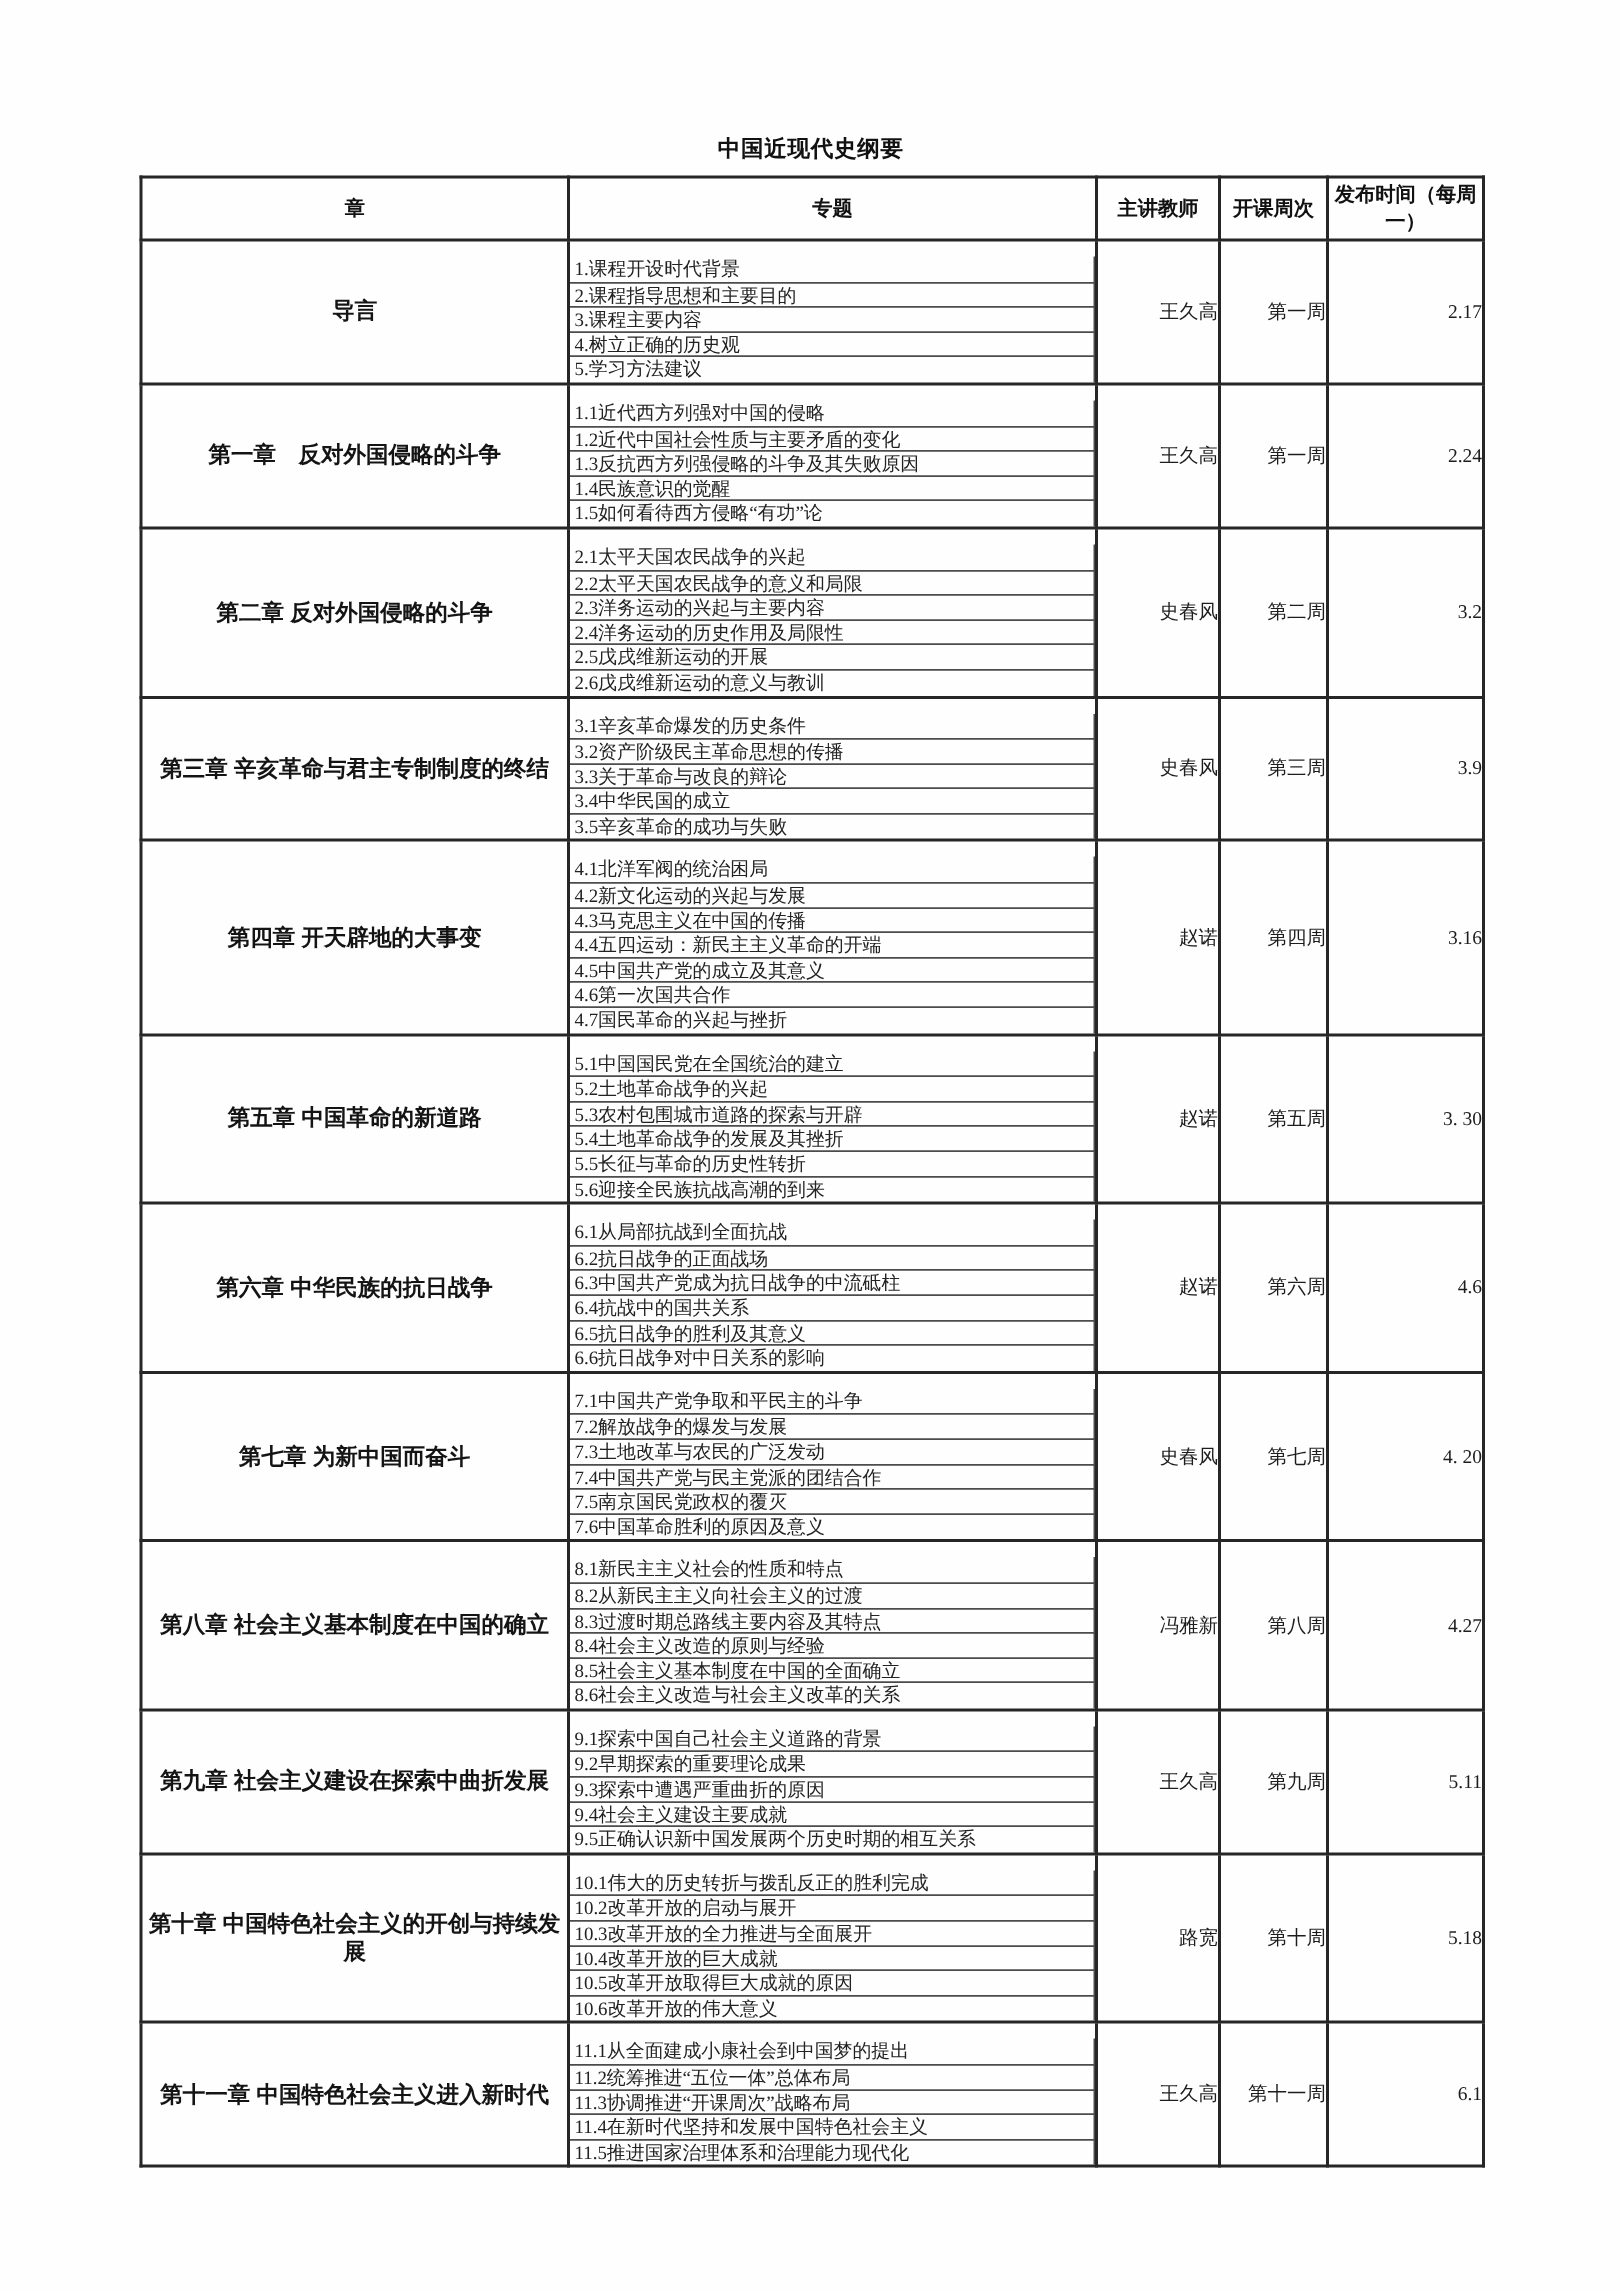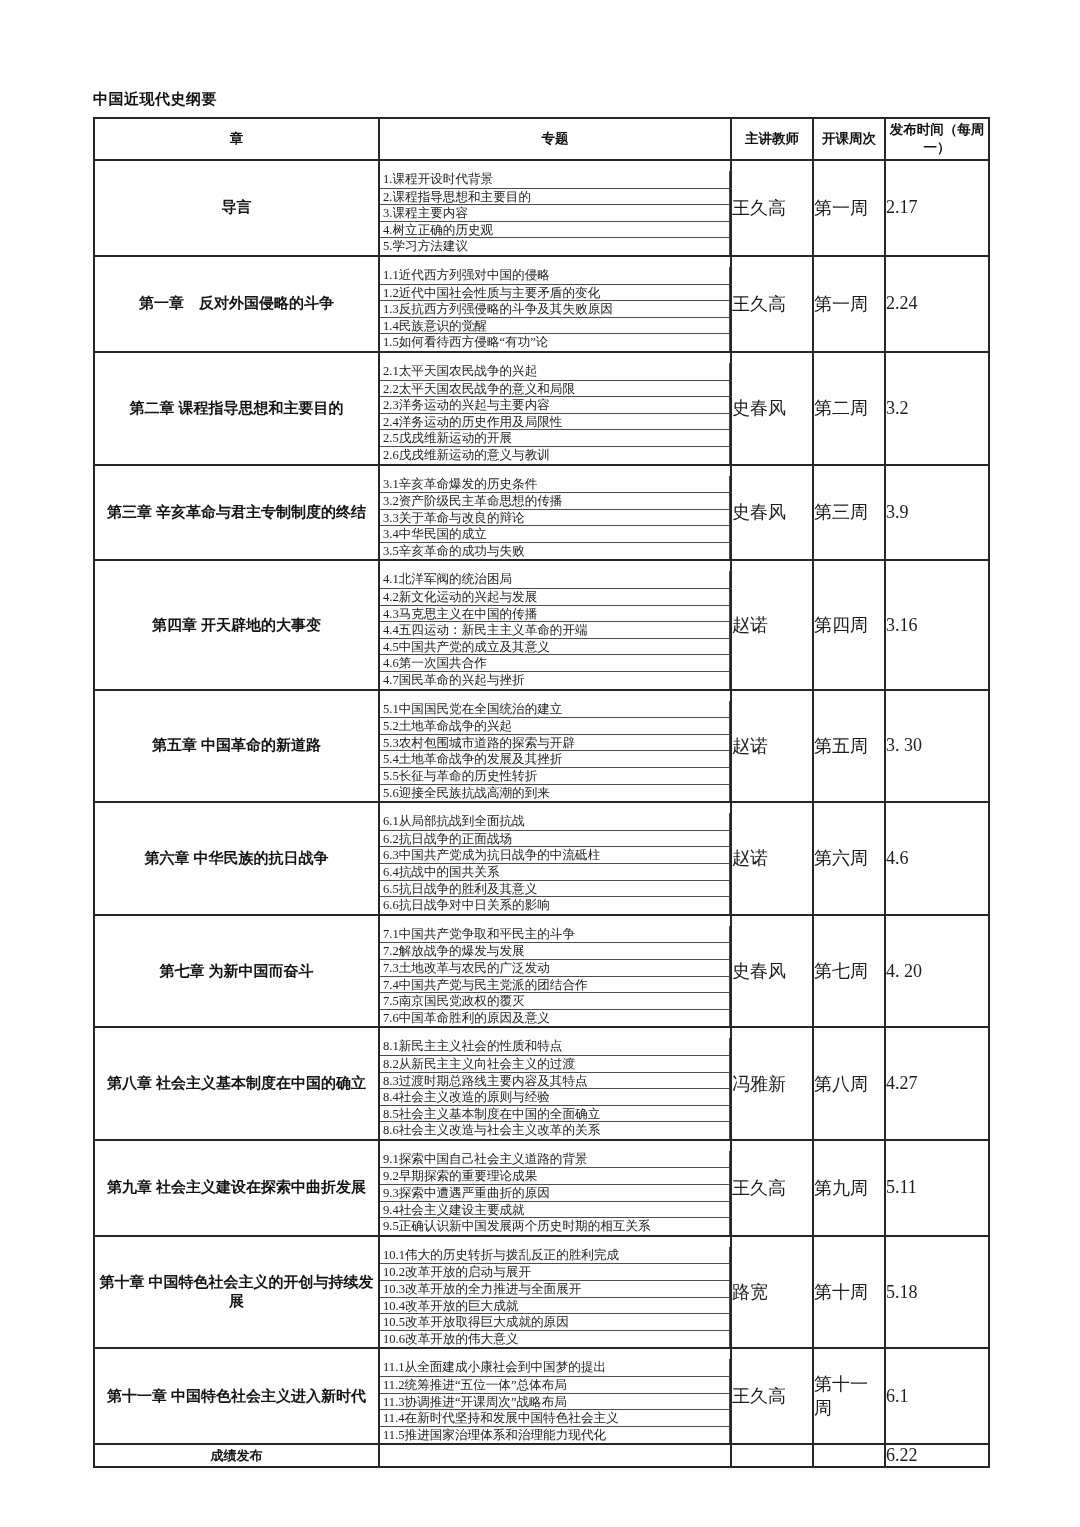--- a/index.html
+++ b/index.html
@@ -17,20 +17,21 @@
     position: absolute;
     left: 0; top: 0;
     width: 1080px; height: 1527px;
     background: #fefefe;
   }
   .page-title {
     position: absolute;
     left: 93px;
     top: 90px;
     width: 895px;
+    text-align: center;
     font-family: "Liberation Sans", "DejaVu Sans", sans-serif;
     font-weight: bold;
     font-size: 15px;
     letter-spacing: 0.5px;
     color: #111;
   }
   table.course-table {
     position: absolute;
     left: 93px;
     top: 117px;
@@ -81,23 +82,23 @@
     margin-top: -1px;
     font-size: 12.6px;
     color: #222;
     padding-left: 3px;
     white-space: nowrap;
     overflow: hidden;
   }
   .topic:first-child { margin-top: 10px; border-top: none; }
   .topic:last-child { border-bottom: none; }
   td.center-cell {
-    text-align: left;
+    text-align: right;
     vertical-align: middle;
-    font-size: 18px;
+    font-size: 13px;
     color: #1d1d1d;
     padding: 0 2px;
   }
   tr.short-row td { height: 17px; }
   tr.short-row td.chapter-cell { font-size: 13px; }
 </style>
 </head>
 <body>
 
 <div class="page">
@@ -146,21 +147,21 @@
               <div class="topic">1.3反抗西方列强侵略的斗争及其失败原因</div>
               <div class="topic">1.4民族意识的觉醒</div>
               <div class="topic">1.5如何看待西方侵略“有功”论</div>
             </div>
           </td>
           <td class="center-cell">王久高</td>
           <td class="center-cell">第一周</td>
           <td class="center-cell">2.24</td>
         </tr>
         <tr>
-          <td class="chapter-cell">第二章 课程指导思想和主要目的</td>
+          <td class="chapter-cell">第二章 反对外国侵略的斗争</td>
           <td class="topics-cell">
             <div class="topics-wrap">
               <div class="topic">2.1太平天国农民战争的兴起</div>
               <div class="topic">2.2太平天国农民战争的意义和局限</div>
               <div class="topic">2.3洋务运动的兴起与主要内容</div>
               <div class="topic">2.4洋务运动的历史作用及局限性</div>
               <div class="topic">2.5戊戌维新运动的开展</div>
               <div class="topic">2.6戊戌维新运动的意义与教训</div>
             </div>
           </td>
@@ -303,23 +304,16 @@
               <div class="topic">11.2统筹推进“五位一体”总体布局</div>
               <div class="topic">11.3协调推进“开课周次”战略布局</div>
               <div class="topic">11.4在新时代坚持和发展中国特色社会主义</div>
               <div class="topic">11.5推进国家治理体系和治理能力现代化</div>
             </div>
           </td>
           <td class="center-cell">王久高</td>
           <td class="center-cell">第十一周</td>
           <td class="center-cell">6.1</td>
         </tr>
-        <tr class="short-row">
-          <td class="chapter-cell">成绩发布</td>
-          <td class="topics-cell"></td>
-          <td class="center-cell"></td>
-          <td class="center-cell"></td>
-          <td class="center-cell">6.22</td>
-        </tr>
       </tbody>
   </table>
 
 </div>
 
 </body></html>

